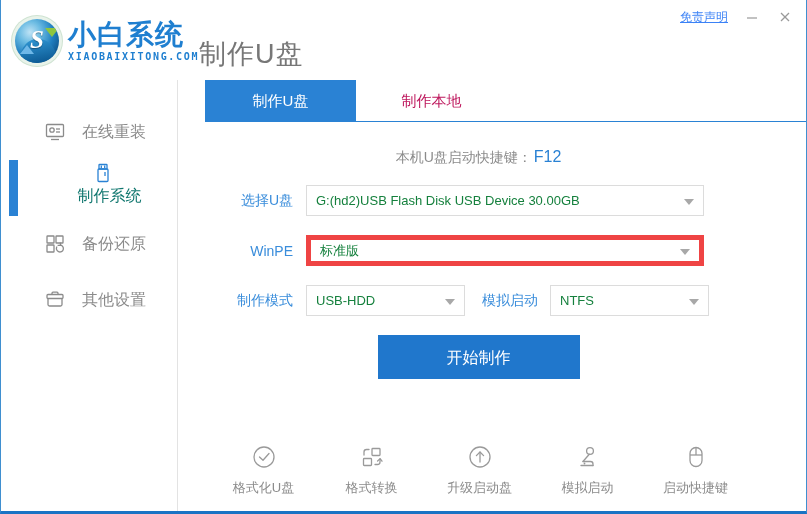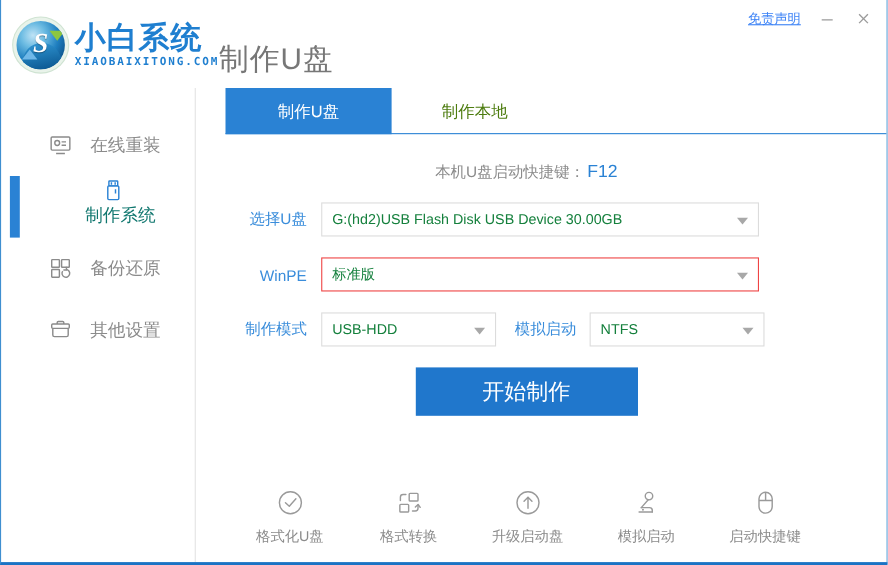--- a/index.html
+++ b/index.html
@@ -206,21 +206,21 @@
     height: 1px;
     background: #2a82d4;
   }
   .tab {
     min-width: 107px;
     padding: 0 22px;
     display: flex;
     align-items: center;
     justify-content: center;
     font-size: 15px;
-    color: #4d7c0f;
+    color: #be185d;
     cursor: pointer;
     user-select: none;
     position: relative;
     z-index: 2;
   }
   .tab.active {
     background: #2a82d4;
     color: #ffffff;
   }
 
@@ -239,21 +239,21 @@
 
   
   .form {
     margin-top: 18px;
   }
   .frow {
     display: flex;
     align-items: center;
     height: 31px;
     margin-bottom: 19px;
-    padding-left: 16px;
+    padding-left: 30px;
   }
   .flabel {
     width: 84px;
     text-align: right;
     margin-right: 13px;
     font-size: 14px;
     color: #3a8ddb;
     flex: none;
   }
   .select {
@@ -264,21 +264,21 @@
     background: #ffffff;
     display: flex;
     align-items: center;
     padding: 0 26px 0 9px;
     font-size: 13px;
     color: #15803d;
     cursor: pointer;
     white-space: nowrap;
     overflow: hidden;
   }
-  .select.focused { border: 1px solid #ef4444; }
+  .select.focused { border: 5px solid #ef4444; }
   .select .caret {
     position: absolute;
     right: 9px;
     top: 50%;
     margin-top: -2px;
     width: 0; height: 0;
     border-left: 5px solid transparent;
     border-right: 5px solid transparent;
     border-top: 6px solid #a8a8a8;
   }
@@ -296,21 +296,21 @@
     padding-right: 28px;
     text-align: center;
   }
   .primary-btn {
     display: inline-block;
     width: 202px;
     height: 44px;
     line-height: 44px;
     background: #2077cc;
     color: #ffffff;
-    font-size: 20px;
+    font-size: 16px;
     text-align: center;
     cursor: pointer;
     user-select: none;
     border: none;
     font-family: inherit;
   }
 
   
   .tools {
     position: absolute;

